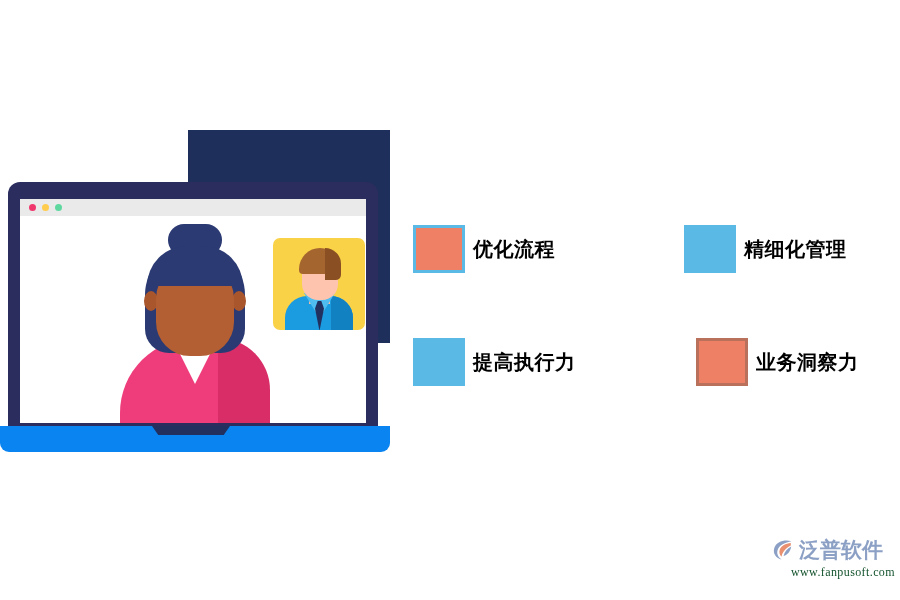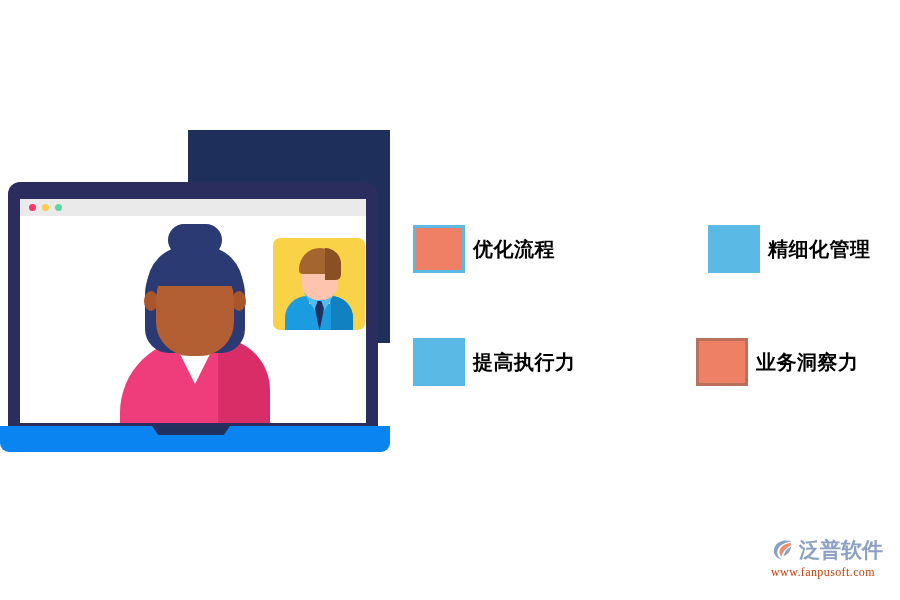--- a/index.html
+++ b/index.html
@@ -297,21 +297,21 @@
     top: 225px;
     width: 480px;
     height: 180px;
   }
   .legend-item {
     position: absolute;
     display: flex;
     align-items: center;
   }
   .legend-item.r0c0 { left: 0px;   top: 0px; }
-  .legend-item.r0c1 { left: 295px; top: 0px; text-align: center; }
+  .legend-item.r0c1 { left: 271px; top: 0px; text-align: center; }
   .legend-item.r1c0 { left: 0px;   top: 113px; }
   .legend-item.r1c1 { left: 283px; top: 113px; }
 
   .swatch {
     width: 52px;
     height: 48px;
     flex: none;
   }
   .swatch.salmon-blue-edge {
     background: #ef8065;
@@ -359,25 +359,26 @@
   }
   .wm-name {
     font-size: 21px;
     font-weight: bold;
     color: #8ba0c4;
     letter-spacing: 0px;
     line-height: 26px;
   }
   .wm-url {
     font-size: 12px;
-    color: #c2410c;
+    color: #14532d;
     font-family: "Liberation Serif", "DejaVu Serif", serif;
     letter-spacing: 0.4px;
     margin-top: 1px;
     margin-left: 1px;
+    text-align: right;
   }
 </style>
 </head>
 <body>
 
 <div id="stage">
 
   <div class="illustration">
 
     <div class="back-panel"></div>

